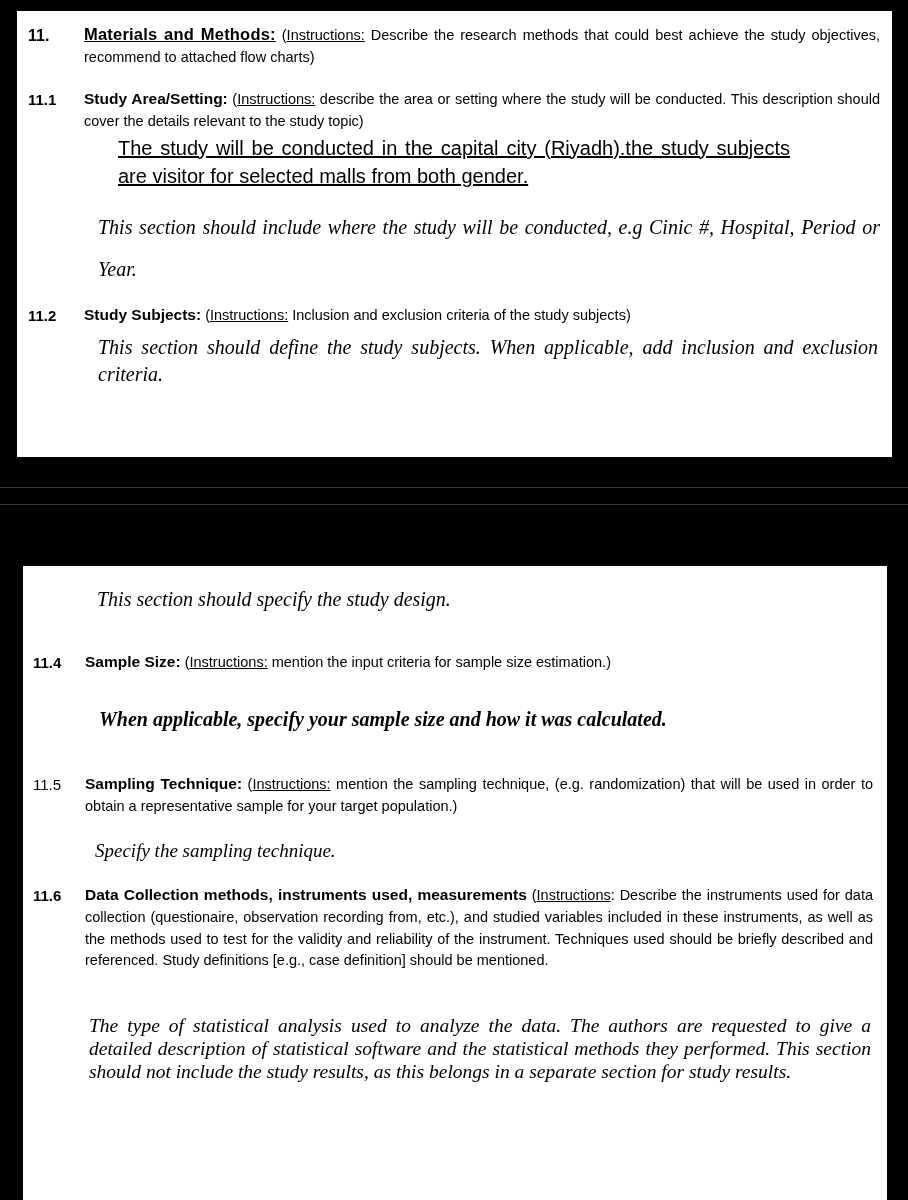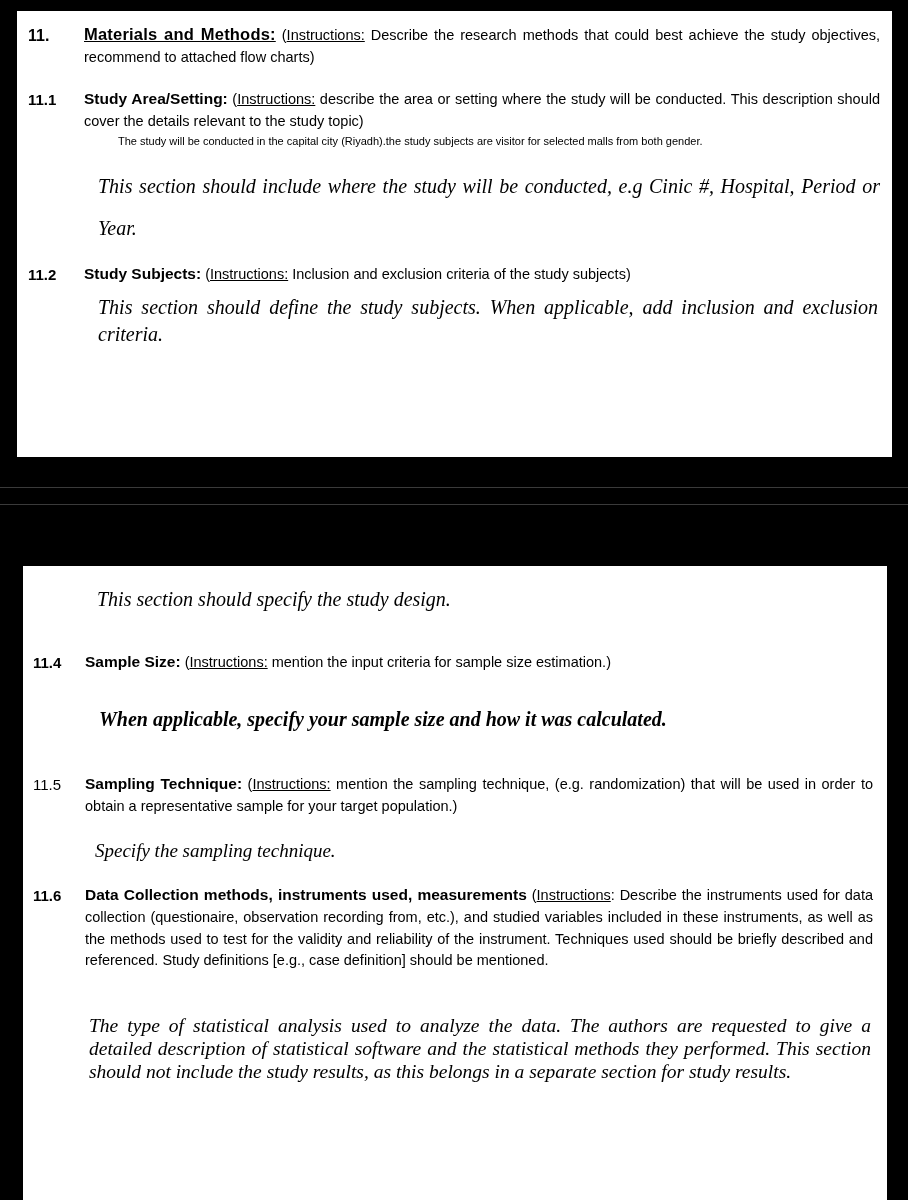--- a/index.html
+++ b/index.html
@@ -53,24 +53,25 @@
   .title { font-weight: bold; font-size: 15.5px; }
   .title-lg {
     font-weight: bold;
     font-size: 16.5px;
     text-decoration: underline;
     letter-spacing: 0.2px;
   }
   .instr { font-weight: normal; font-size: 14.5px; }
   .u { text-decoration: underline; }
   .body-text {
-    font-size: 11px;
+    font-size: 20px;
     line-height: 1.4;
     margin: 2px 90px 0 34px;
     text-align: justify;
+    text-decoration: underline;
   }
   .note {
     font-family: "Liberation Serif", serif;
     font-style: italic;
     font-size: 20px;
     text-align: justify;
   }
   
   .m-s11   { margin-bottom: 20px; }
   .m-s111  { margin-bottom: 16px; }

